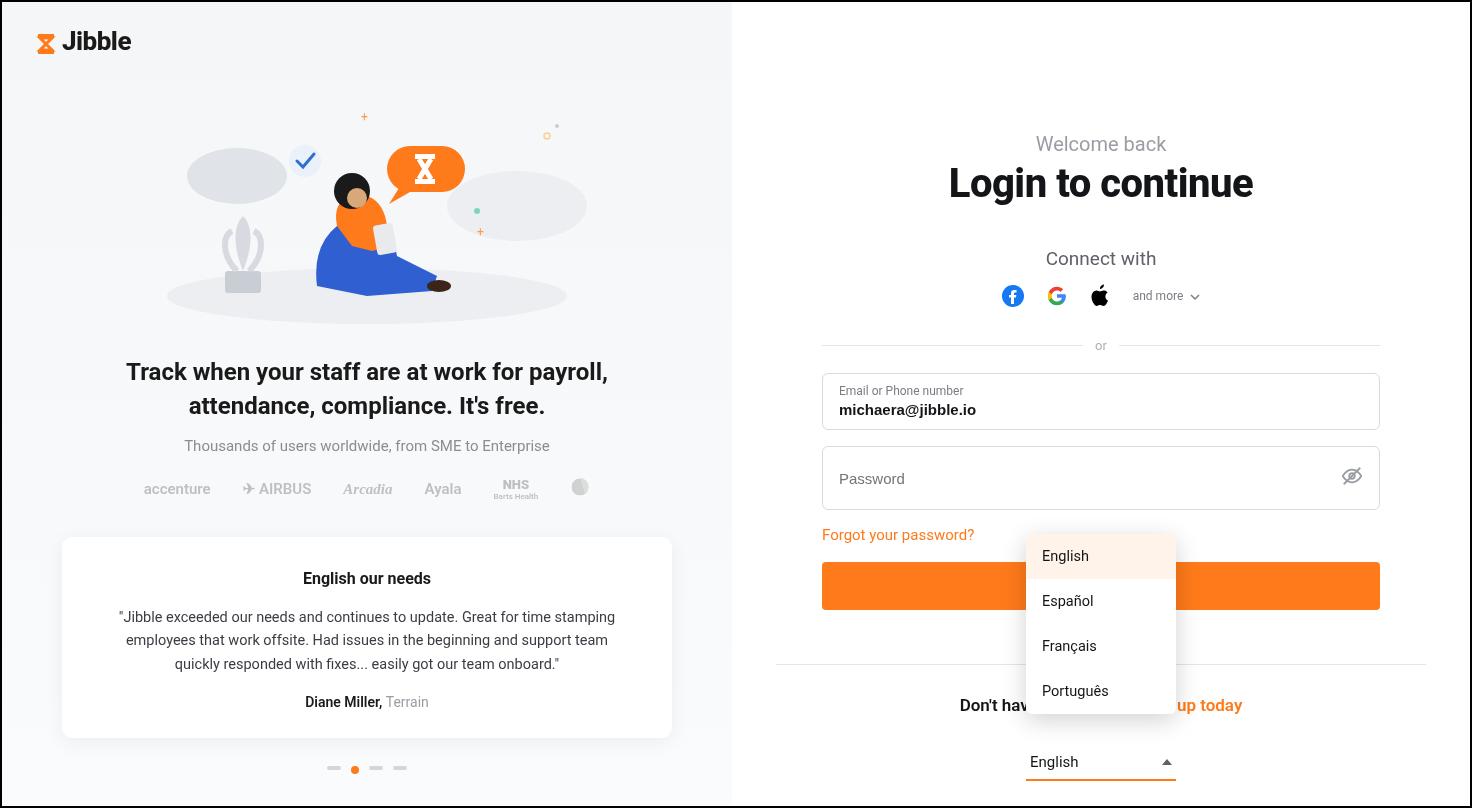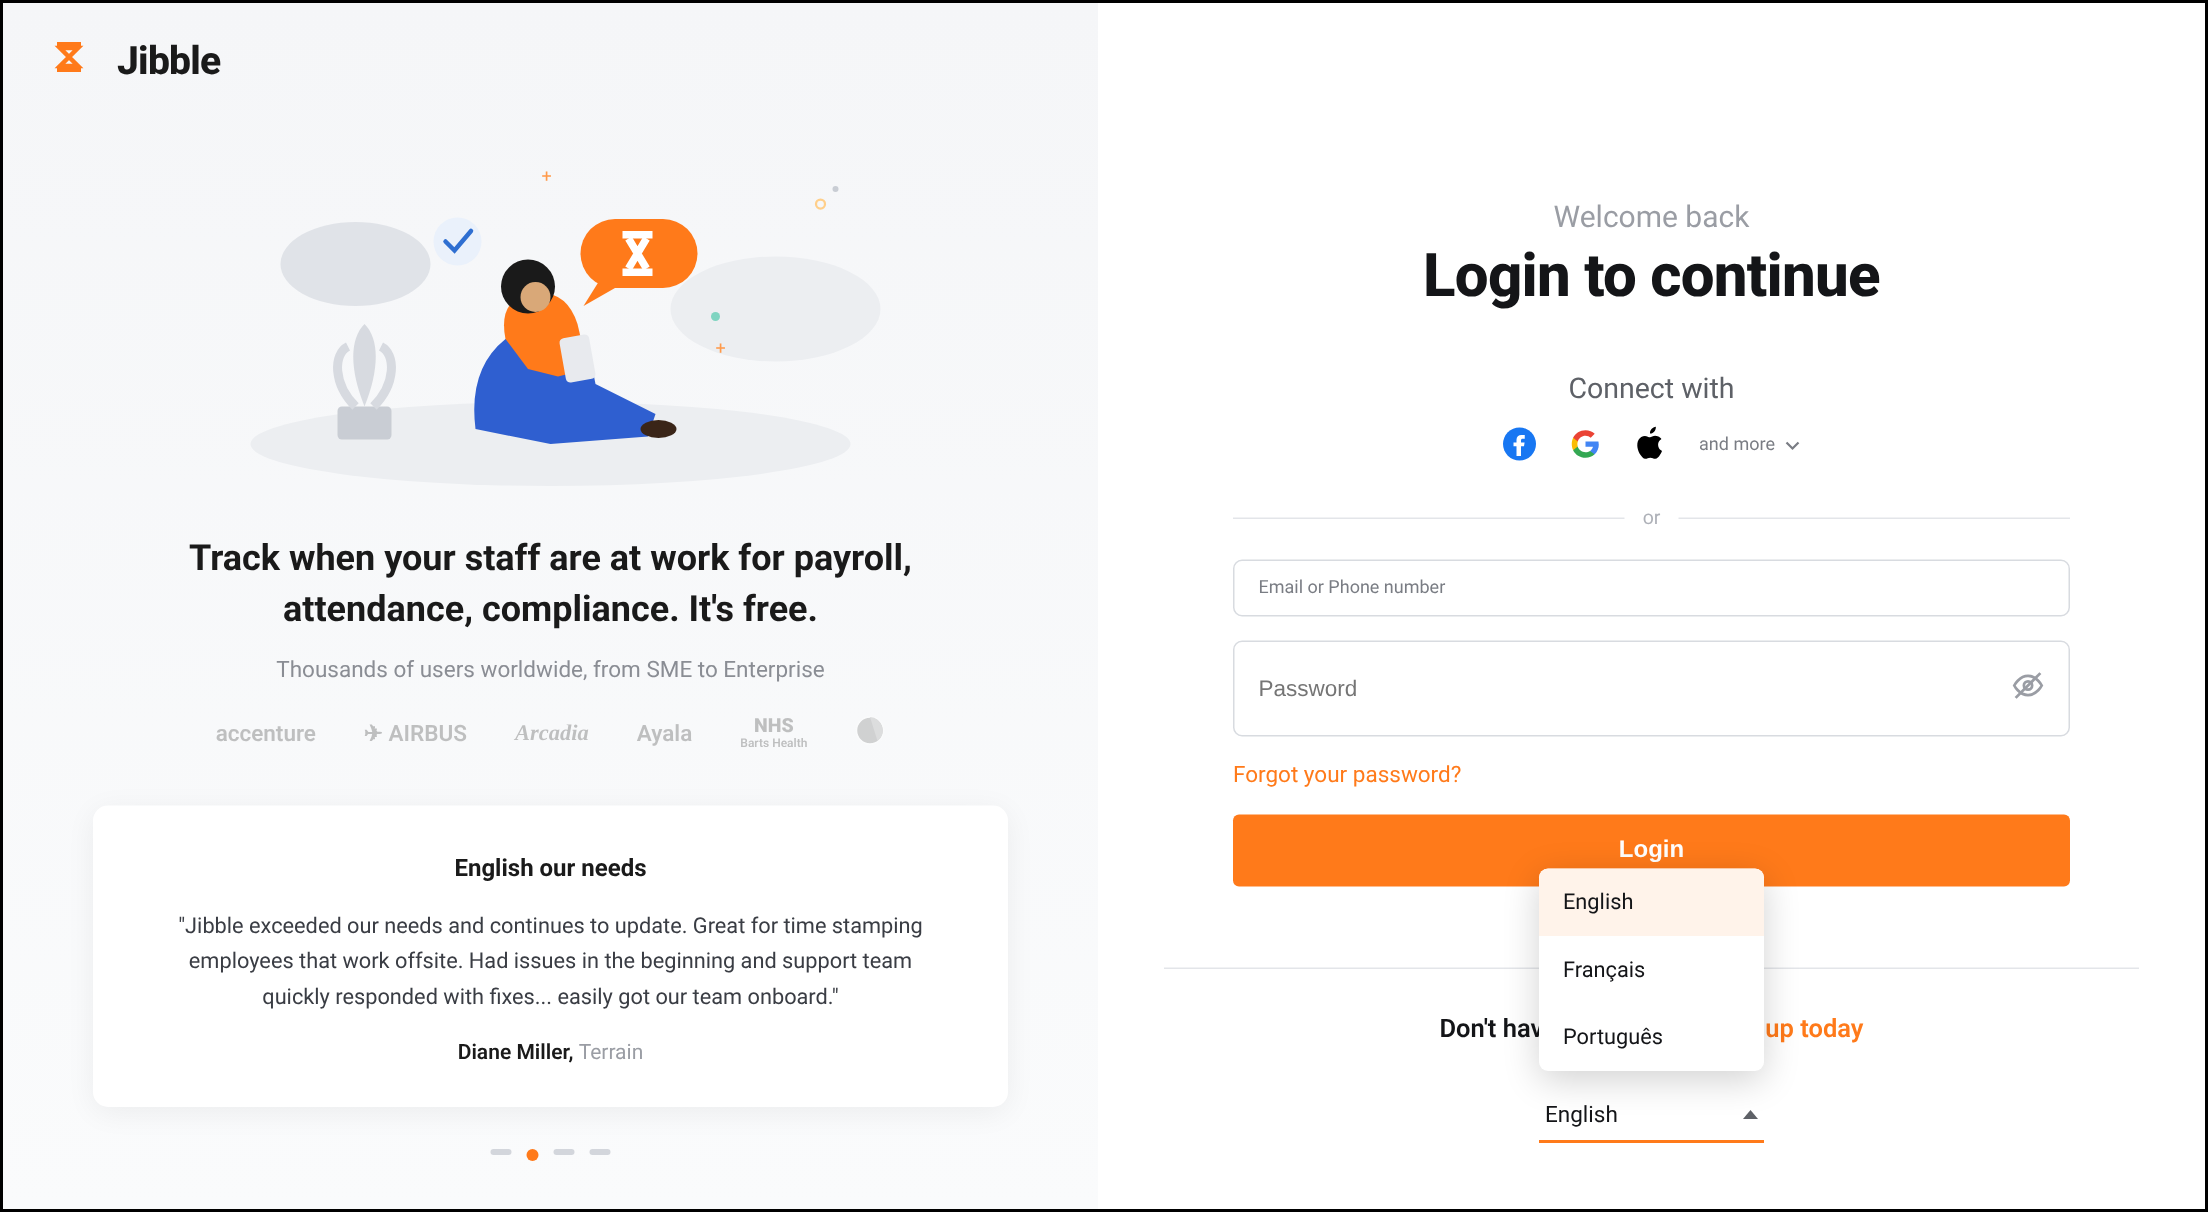--- a/index.html
+++ b/index.html
@@ -1,21 +1,21 @@
 <!DOCTYPE html>
 <html><head>
 <meta charset="utf-8">
 <style>
   * { box-sizing: border-box; margin: 0; padding: 0; }
   body { font-family: -apple-system, BlinkMacSystemFont, 'Segoe UI', Roboto, sans-serif; background: #fff; }
   .frame { width: 1472px; height: 808px; border: 2px solid #000; display: flex; position: relative; overflow: hidden; }
   
   
   .left { width: 740px; height: 100%; background: linear-gradient(180deg, #f5f6f8 0%, #fafbfc 100%); position: relative; padding: 24px 60px 40px 60px; display: flex; flex-direction: column; }
-  .logo-wrap { display: flex; align-items: flex-start; gap: 20px; margin-left: -28px; }
+  .logo-wrap { display: flex; align-items: flex-end; gap: 4px; margin-left: -28px; }
   .logo-icon { width: 24px; height: 24px; }
   .logo-text { font-size: 26px; font-weight: 800; color: #1a1a1a; letter-spacing: -0.5px; }
   .illustration { margin: 40px auto 30px auto; width: 460px; height: 230px; position: relative; display:flex; align-items:center; justify-content:center;}
   .headline { font-size: 24px; font-weight: 700; color: #1a1a1a; text-align: center; line-height: 1.4; margin-bottom: 14px; padding: 0 30px;}
   .subhead { font-size: 15px; color: #8a8d94; text-align: center; margin-bottom: 22px; }
   .logos-row { display: flex; justify-content: center; align-items: center; gap: 32px; margin-bottom: 36px; opacity: 0.35; color:#555; font-weight:600;}
   .client { font-size: 15px; }
   .client.italic { font-style: italic; font-family: serif; }
   .testimonial { background: #fff; border-radius: 10px; box-shadow: 0 4px 20px rgba(0,0,0,0.06); padding: 32px 50px 28px 50px; text-align: center; }
   .t-title { font-size: 16px; font-weight: 700; color: #1a1a1a; margin-bottom: 18px; }
@@ -172,20 +172,21 @@
     </div>
 
     <div class="divider">
       <div class="divider-line"></div>
       <span class="divider-text">or</span>
       <div class="divider-line"></div>
     </div>
 
     <div class="field">
       <span class="field-label">Email or Phone number</span>
+      <input class="field-value" value="michaera@jibble.io" style="">
     </div>
 
     <div class="field password">
       <input type="password" class="pw-placeholder" placeholder="Password" style="">
       <span class="eye">
         <svg width="22" height="22" viewBox="0 0 24 24" fill="none" stroke="#9a9da4" stroke-width="2">
             <path d="M2 12s3.5-7 10-7 10 7 10 7-3.5 7-10 7-10-7-10-7z"></path>
             <circle cx="12" cy="12" r="3"></circle>
             <line x1="3" y1="21" x2="21" y2="3"></line>
           </svg>
@@ -202,17 +203,18 @@
       <span>Don't have an account? </span><span class="link">Sign up today</span>
     </div>
 
     <div class="lang-select">
       <span>English</span>
       <span class="caret-up"></span>
     </div>
 
     <div class="lang-popup">
       <div class="lang-opt selected">English</div>
+      <div class="lang-opt">Español</div>
       <div class="lang-opt">Français</div>
       <div class="lang-opt">Português</div>
     </div>
   </div>
 </div>
 
 </body></html>

